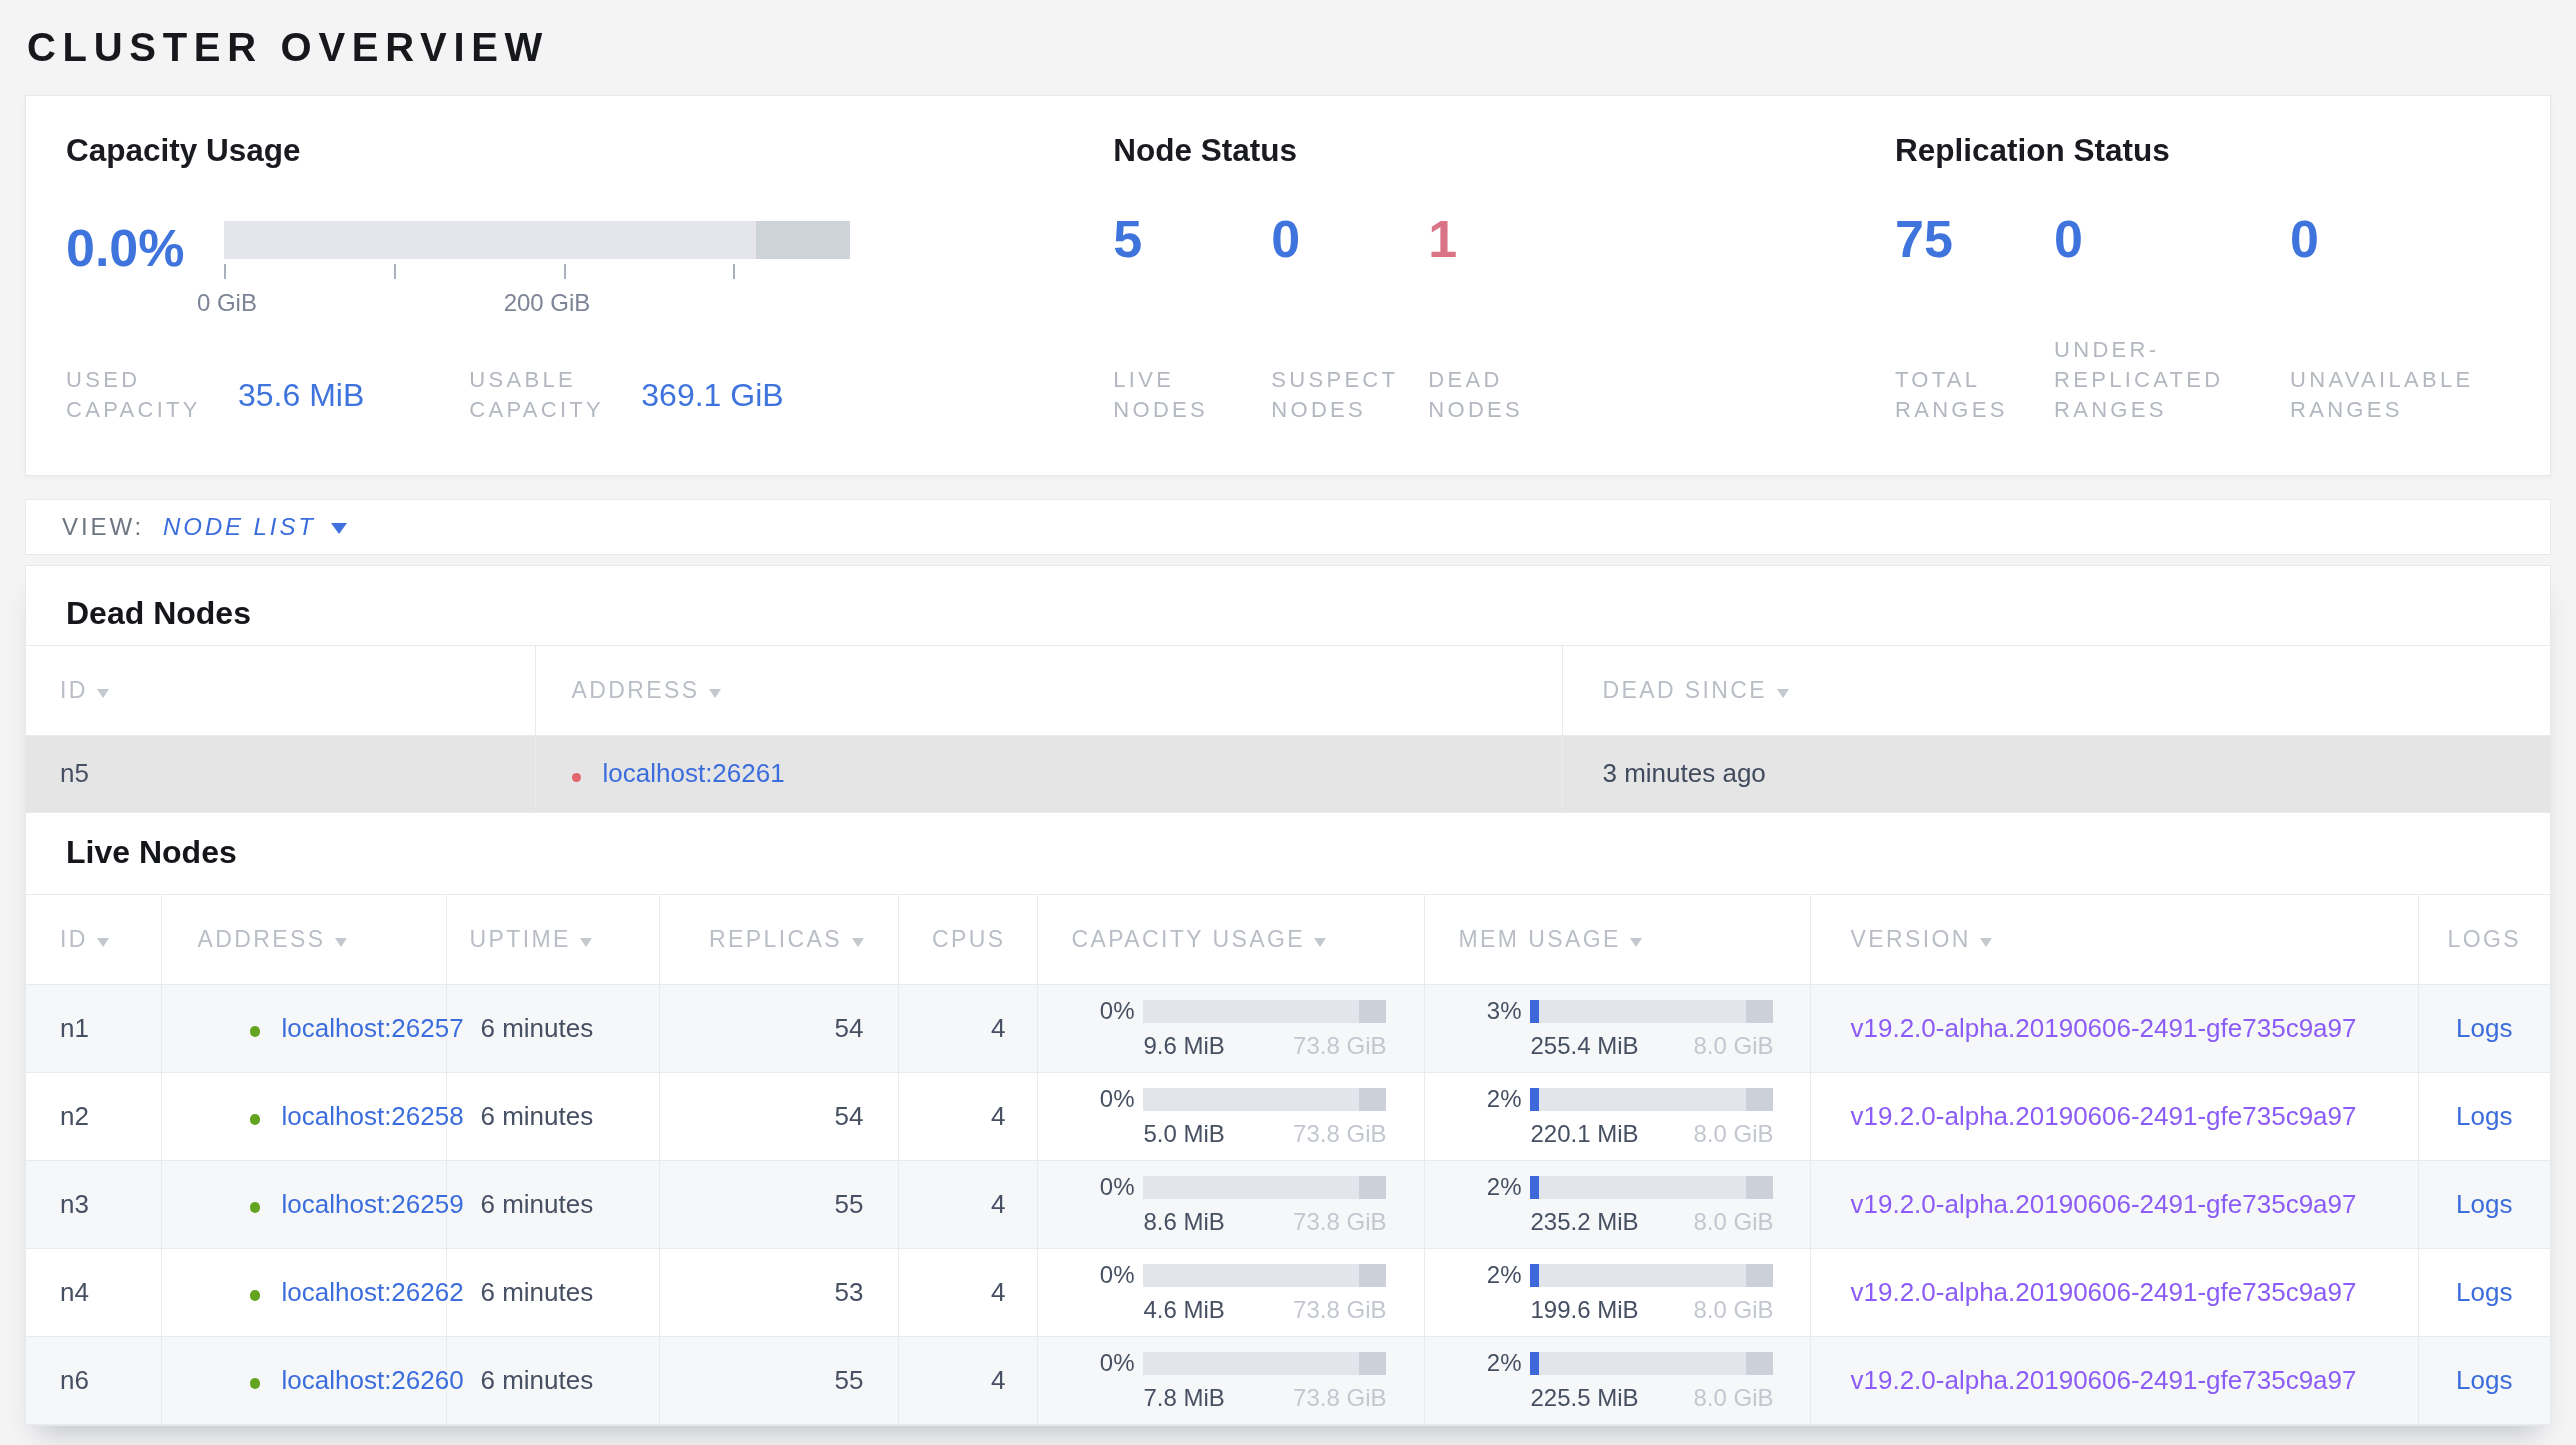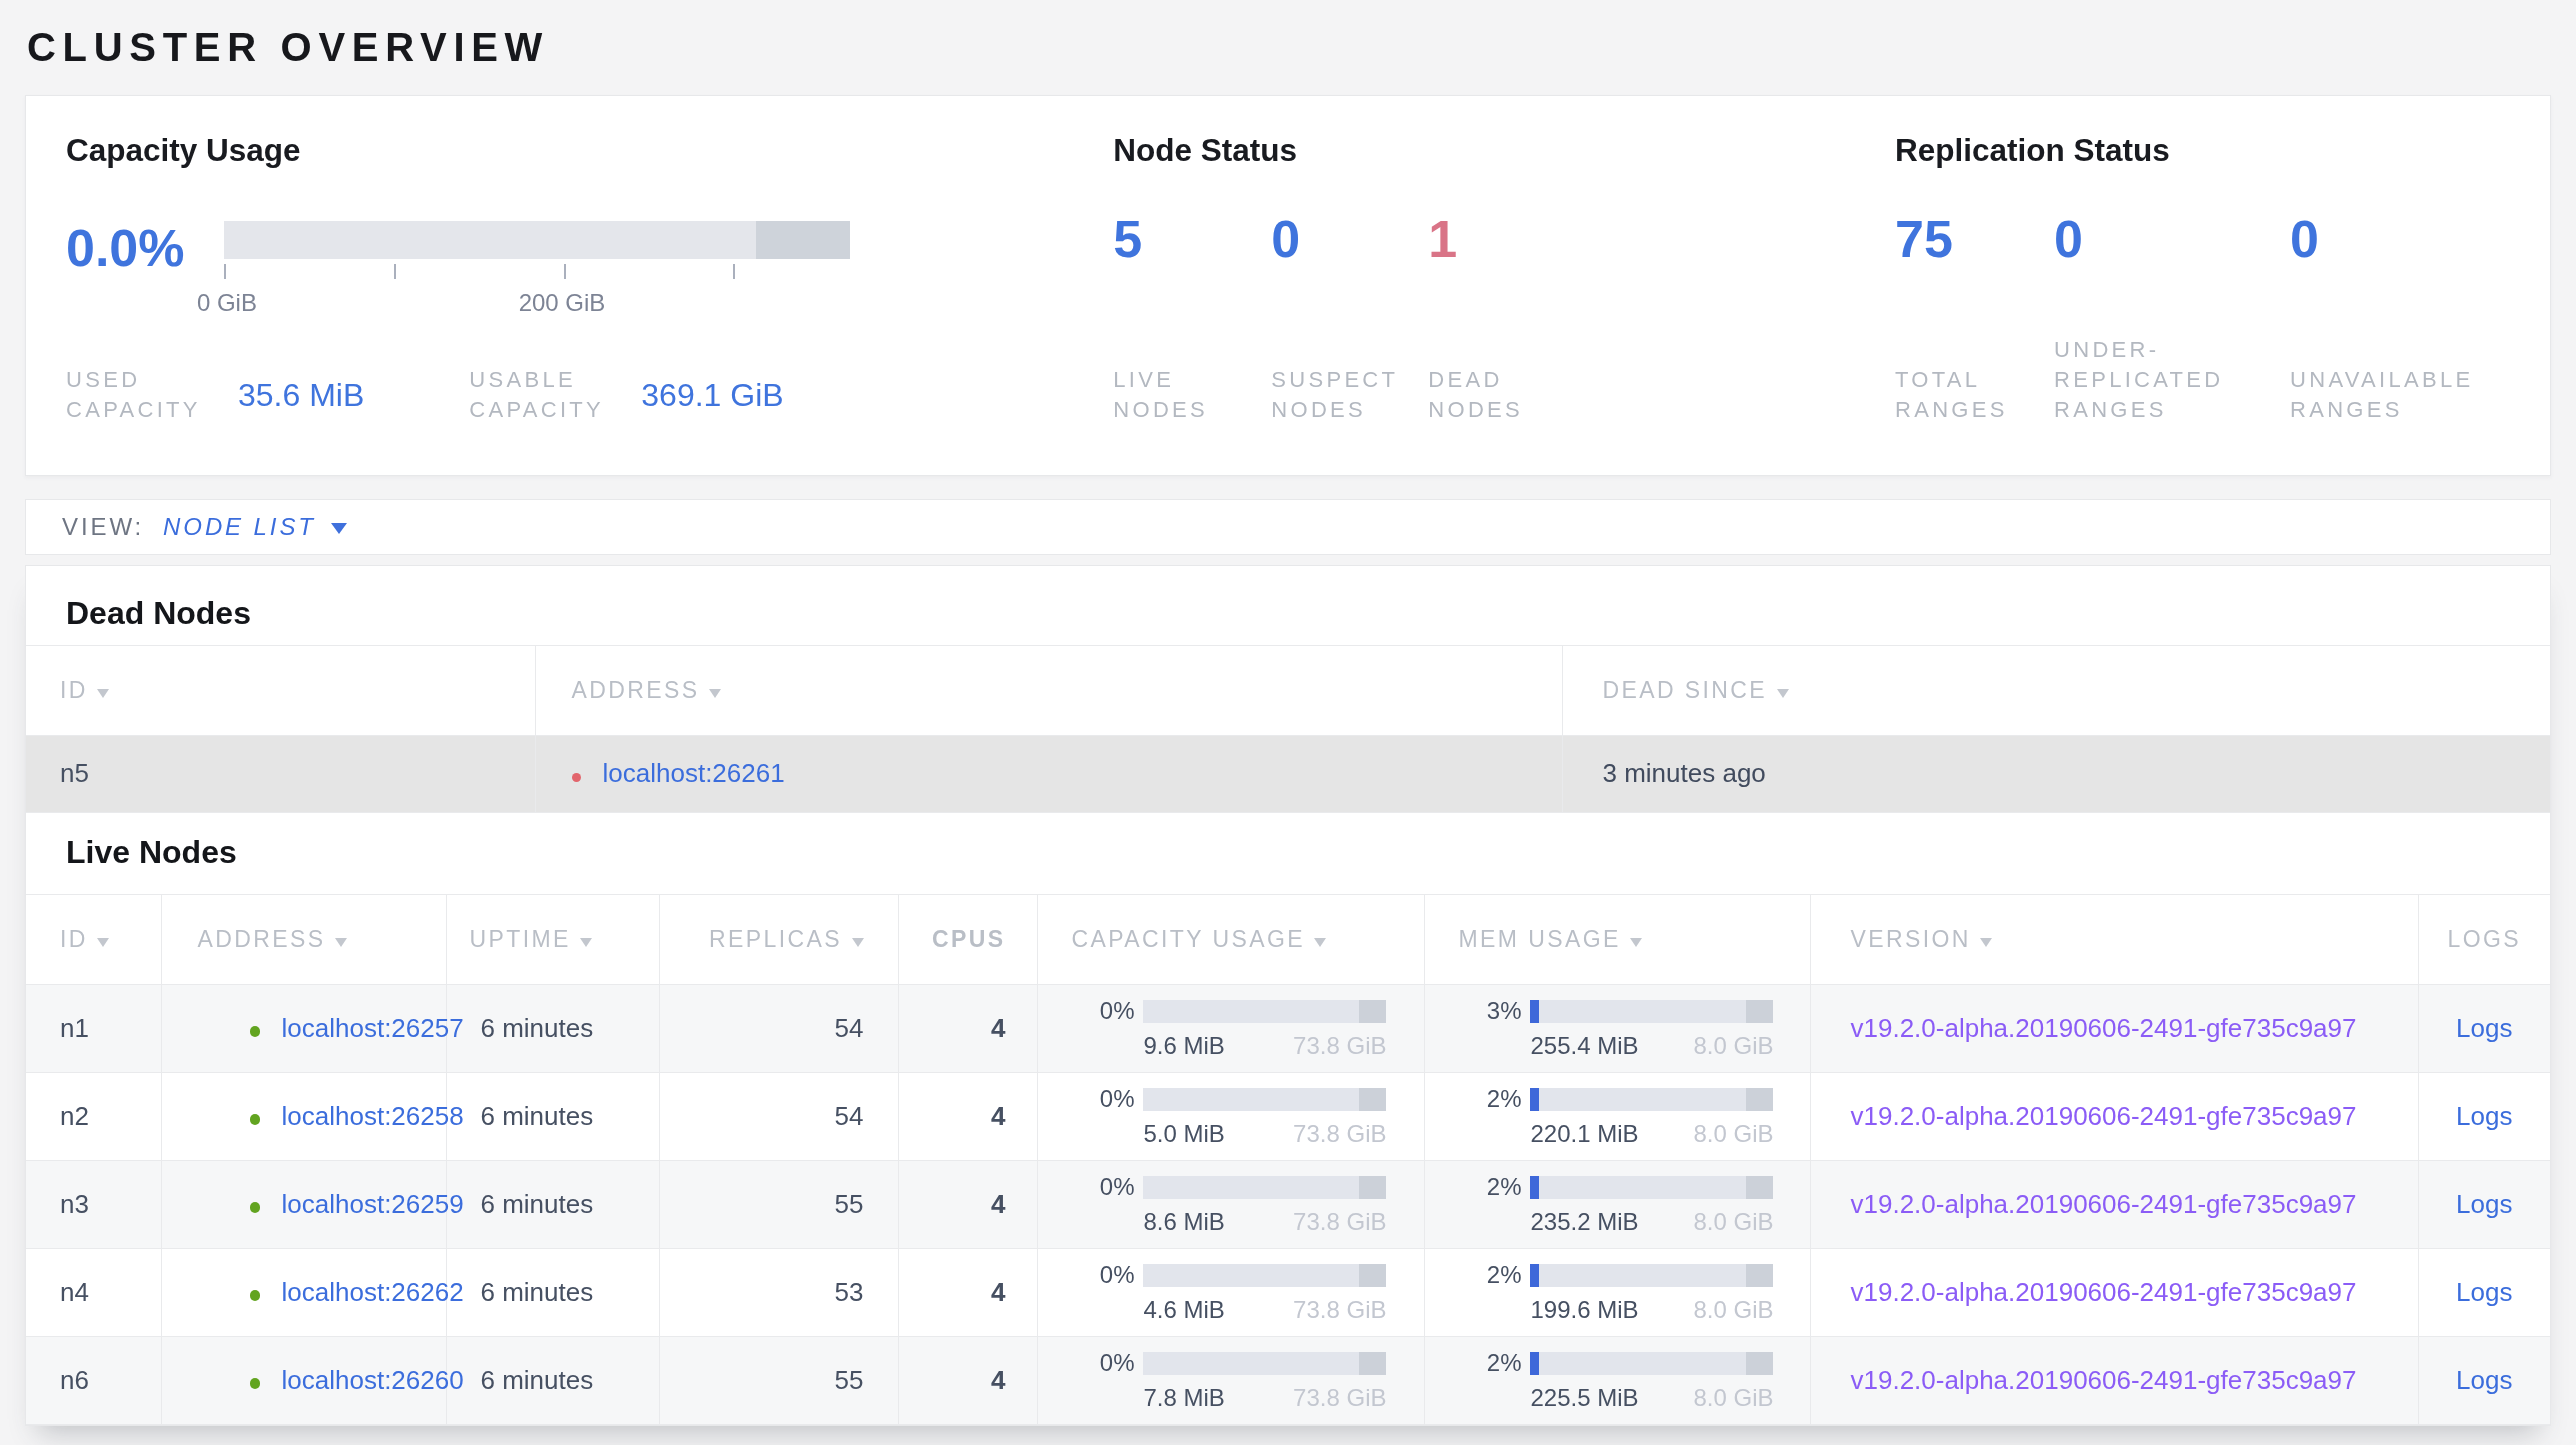--- a/index.html
+++ b/index.html
@@ -123,21 +123,21 @@
 
   
   .dead-table td { height: 77px; background: #e5e5e5; }
   .dead-table .c-since { color: #414b5e; }
 
   
   .live-table td { height: 88px; }
   .live-table tr.odd td { background: #f6f7f8; }
   .live-table tr.even td { background: #ffffff; }
   .th-right, .td-right { text-align: right; padding-right: 34px; padding-left: 0; }
-  .th-cpus, .td-cpus { text-align: right; padding-right: 31px; padding-left: 0; font-weight: bold; }
+  .th-cpus, .td-cpus { text-align: right; padding-right: 31px; padding-left: 0; }
   .th-center, .td-center { text-align: center; padding-left: 0; }
   .td-addr { padding-left: 88px; white-space: nowrap; }
   .td-version { padding-left: 40px; color: #8b5cf6; }
   .th-usage { padding-left: 34px; }
 
   
   .mini { width: 315px; }
   .mini-top { display: flex; align-items: center; }
   .mini-pct { width: 63px; text-align: right; margin-right: 8.6px; font-size: 24px; color: #465062; }
   .mini-bar { position: relative; width: 243px; height: 23px; background: #e2e5ec; }
@@ -165,21 +165,21 @@
       <div class="bar-wrap">
         <div class="bar-track">
           <div class="bar-endseg"></div>
         </div>
         <div class="bar-ticks">
           <i class="bar-tick" style="left:0"></i>
           <i class="bar-tick" style="left:170px"></i>
           <i class="bar-tick" style="left:340px"></i>
           <i class="bar-tick" style="left:509px"></i>
           <span class="axis-label" style="left:2.9px">0 GiB</span>
-          <span class="axis-label" style="left:338px">200 GiB</span>
+          <span class="axis-label" style="left:323px">200 GiB</span>
         </div>
       </div>
     </div>
     <div class="cap-stats">
       <div class="stat-caption">USED CAPACITY</div>
       <div class="stat-value">35.6 MiB</div>
       <div class="stat-caption gap-usable">USABLE CAPACITY</div>
       <div class="stat-value">369.1 GiB</div>
     </div>
   </section>

